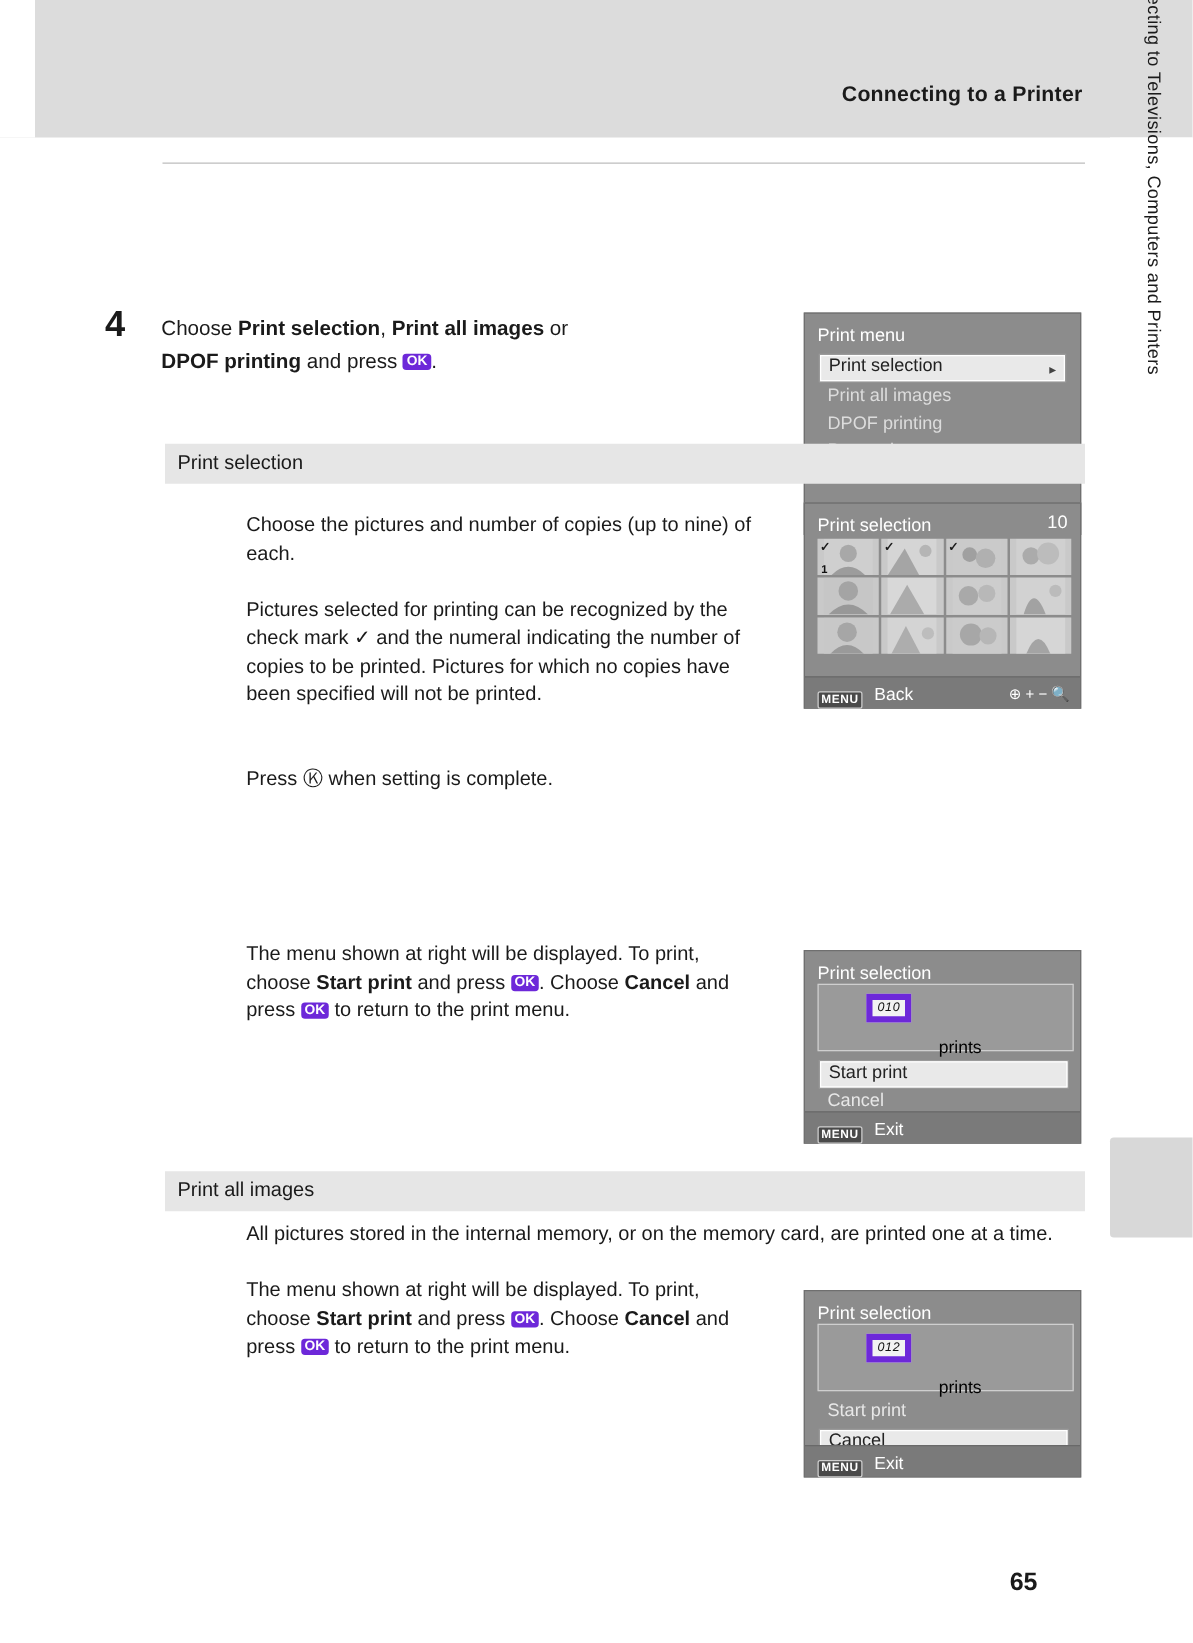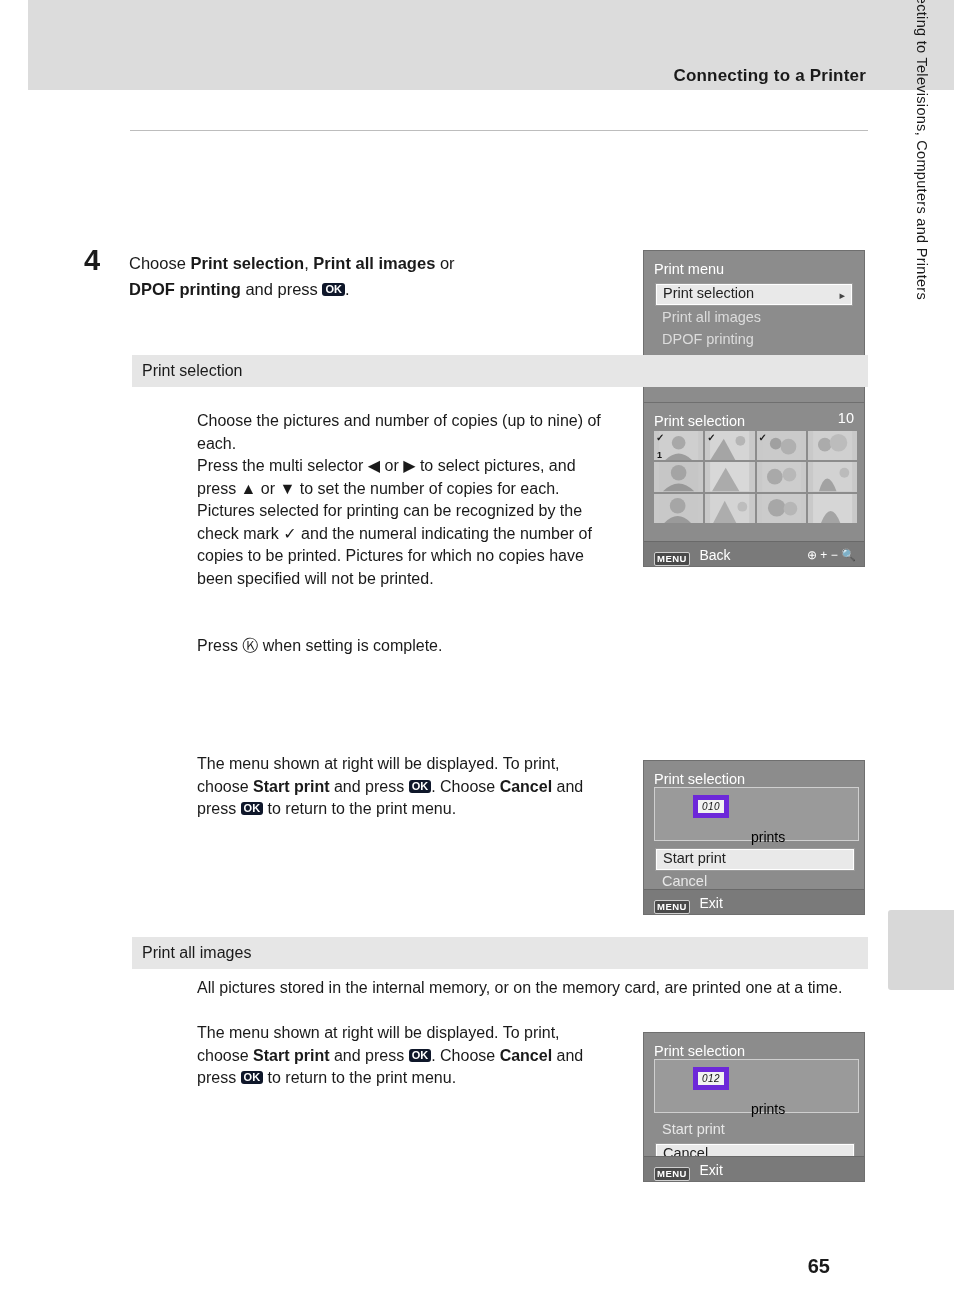--- a/index.html
+++ b/index.html
@@ -6,21 +6,21 @@
   body{
     width:954px;height:1314px;
     background:#ffffff;
     font-family:"Liberation Sans", sans-serif;
     color:#1a1a1a;
     position:relative;
     overflow:hidden;
   }
   
   .header-band{
-    position:absolute;top:0;left:0;width:954px;height:90px;
+    position:absolute;top:0;left:0;width:954px;height:110px;
     background:#dcdcdc;
   }
   .header-band .left-white{
     position:absolute;top:0;left:0;width:28px;height:110px;background:#fff;
   }
   .header-title{
     position:absolute;top:66px;right:88px;
     font-size:17px;font-weight:bold;color:#1a1a1a;
     letter-spacing:0.2px;
   }
@@ -54,21 +54,21 @@
   .step-num{
     position:absolute;left:84px;top:134px;font-size:29px;font-weight:bold;
   }
   .step-text{
     position:absolute;left:129px;top:140px;width:480px;
     font-size:16.5px;line-height:26px;
   }
   .step-text b{font-weight:bold;}
   .okglyph{
     display:inline-block;
-    background:#0f172a;color:#fff;border-radius:3px;
+    background:#6d28d9;color:#fff;border-radius:3px;
     font-size:11px;font-weight:bold;
     padding:1px 3px 1px 3px;
     line-height:11px;
     vertical-align:2px;
     letter-spacing:0px;
   }
   
   .sect-bar{
     position:absolute;left:132px;width:736px;height:32px;
     background:#e6e6e6;
@@ -204,21 +204,21 @@
       </span>
     </div>
   </div>
 
   <div class="sect-bar" style="top:245px;">
     <span>Print selection</span>
   </div>
 
   <div class="para" style="left:197px;top:300px;width:418px;">
     <span>Choose the pictures and number of copies (up to nine) of each.</span><br>
-    <span>Press the multi selector ◀ or ▶ to select pictures, and press ▲ or ▼ to set the number of copies for each.</span><br>
+    <br>
     <span>Pictures selected for printing can be recognized by the check mark ✓ and the numeral indicating the number of copies to be printed. Pictures for which no copies have been specified will not be printed.</span><br>
     <br>
     <br>
     <span>Press Ⓚ when setting is complete.</span>
   </div>
 
   <div class="para" style="left:197px;top:643px;width:400px;">
     <span>The menu shown at right will be displayed. To print, choose </span><b>Start print</b><span> and press </span><span class="okglyph">OK</span>.
     <span>Choose </span><b>Cancel</b><span> and press </span><span class="okglyph">OK</span><span> to return to the print menu.</span>
   </div>

